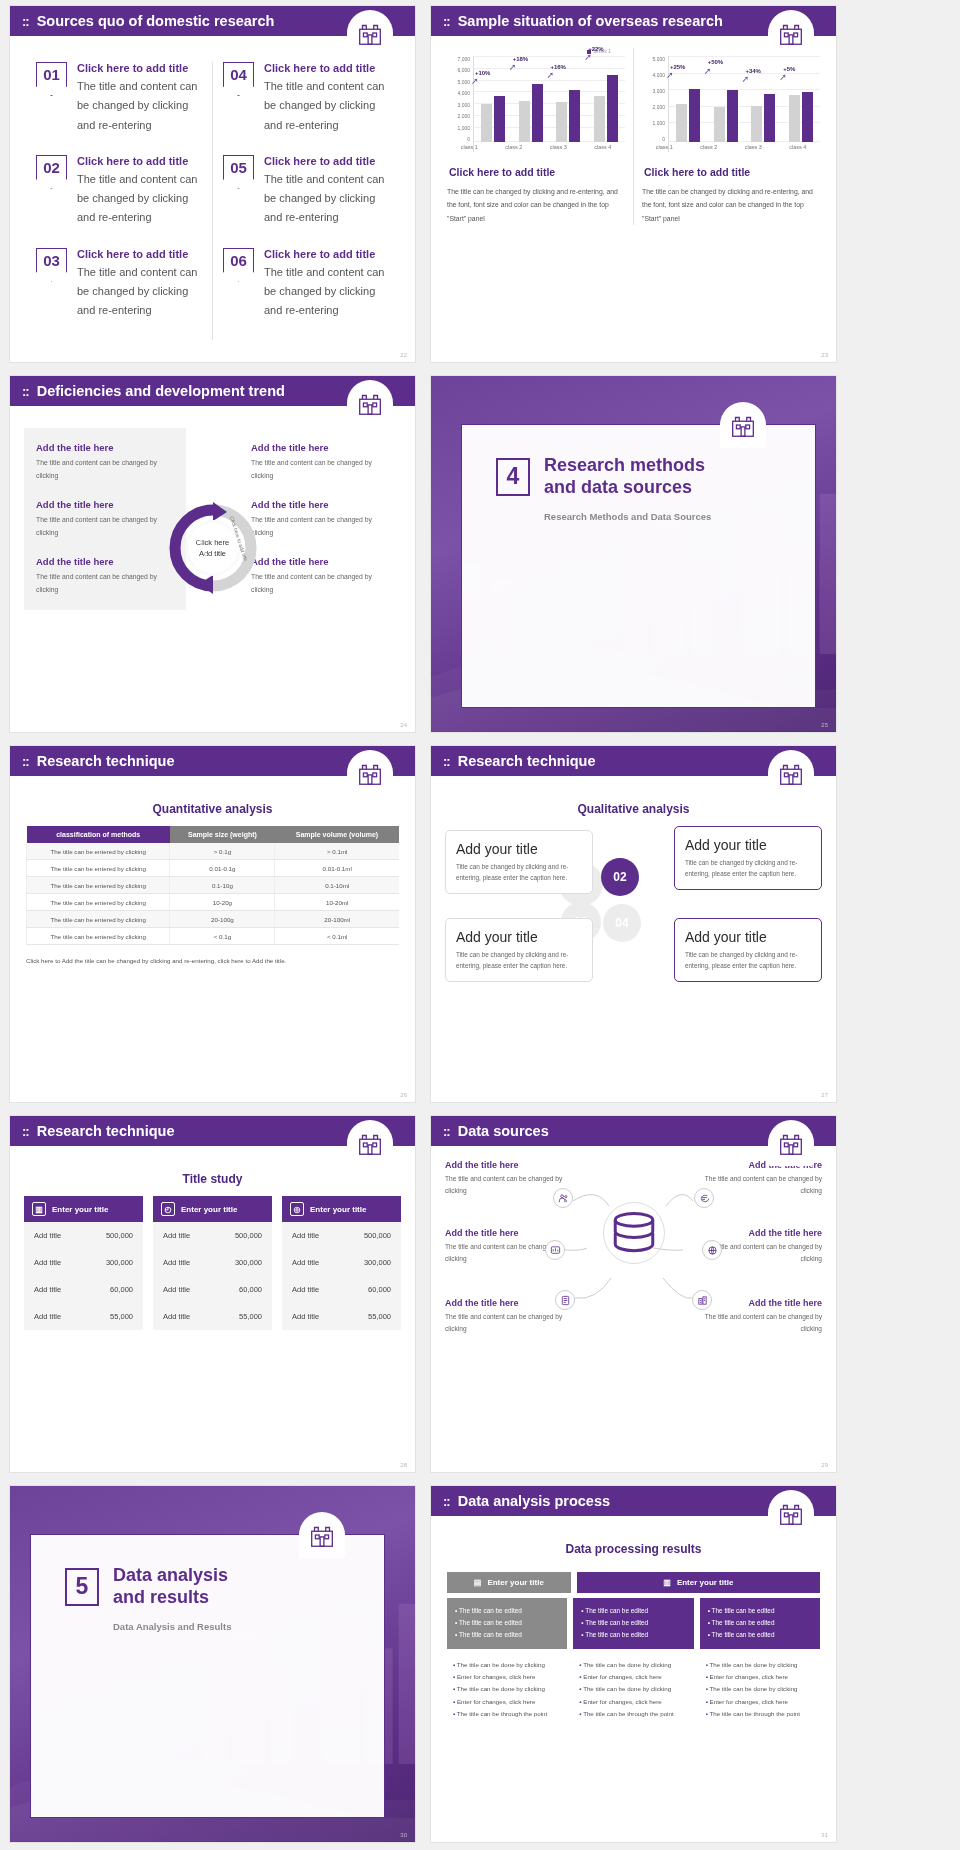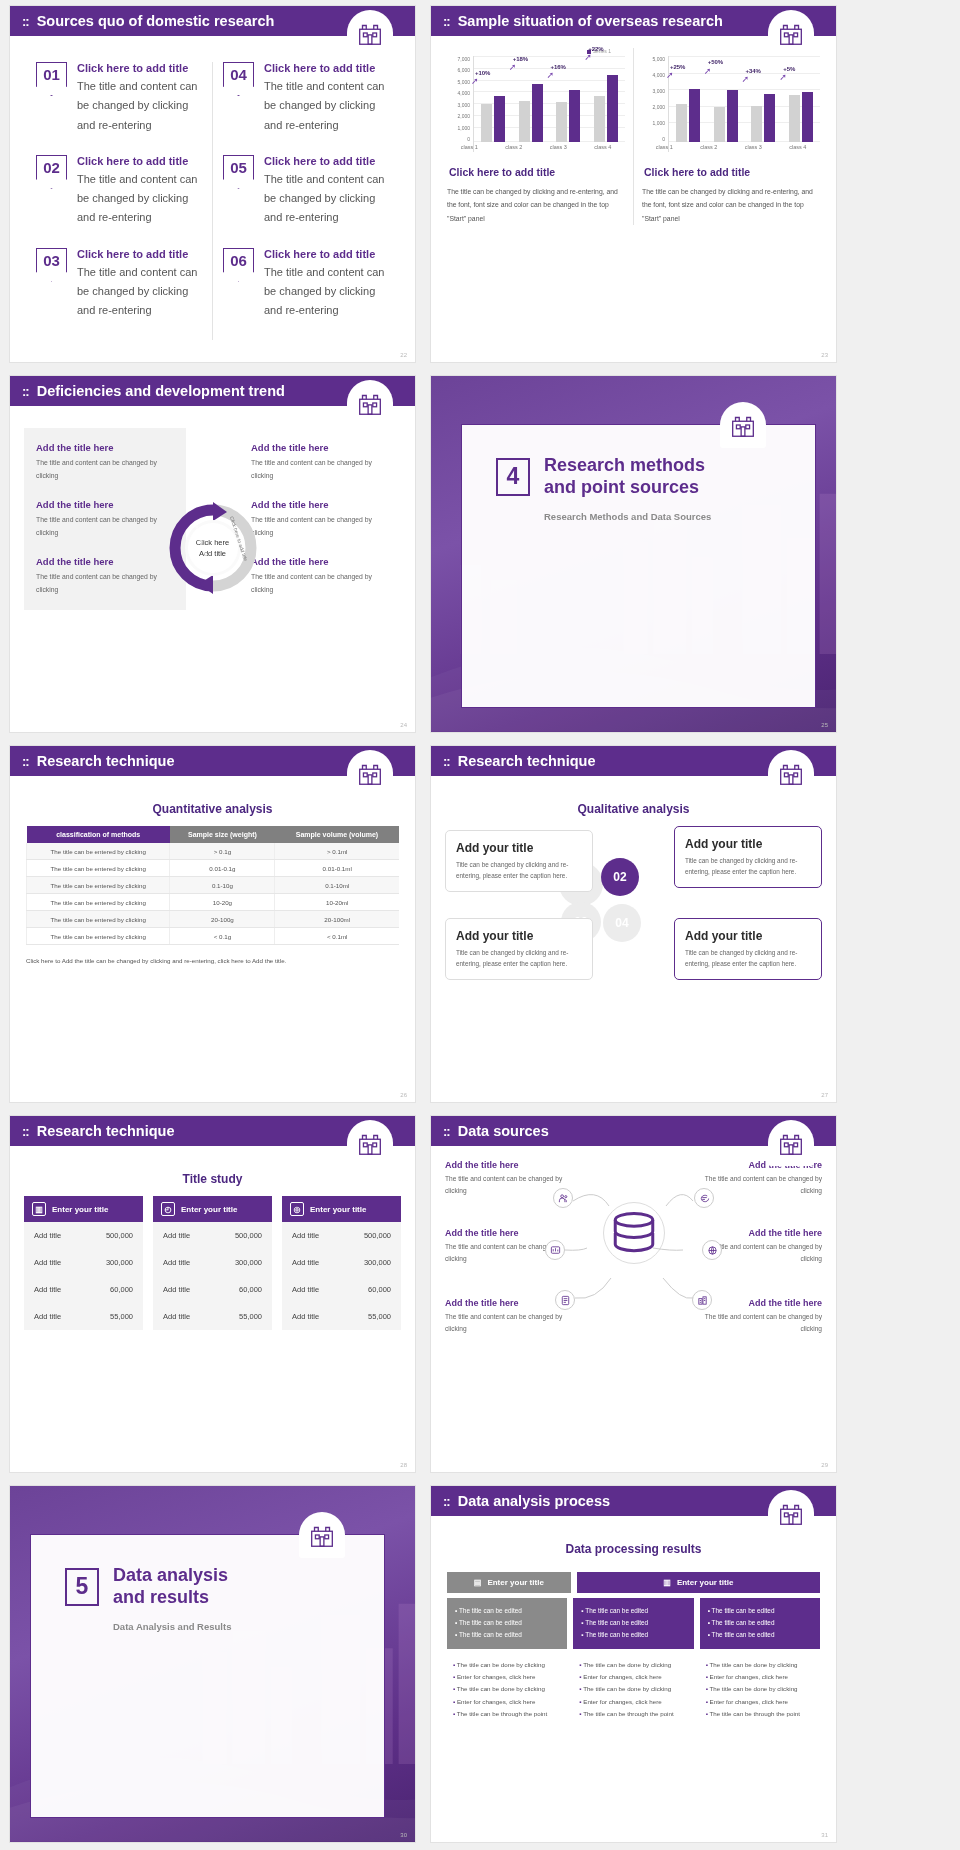--- a/index.html
+++ b/index.html
@@ -129,21 +129,21 @@
   }
   table.qt tr:nth-child(even) td { background:#f7f7f7; }
   .tbl-note { font-size:6.2px; color:#555; margin:12px 16px 0; }
   
   .qwrap { position:relative; padding:8px 14px 0; height:178px;}
   .qcard {
     position:absolute; width:148px; border:1px solid #ddd; background:#fff;
     border-radius:5px; padding:10px 10px;
   }
   .qcard.p { border-color:#5d2d8c; }
-  .qct { font-weight:bold; font-size:12px; color:#2c2c2c; margin-bottom:4px;}
+  .qct { font-weight:normal; font-size:14px; color:#2c2c2c; margin-bottom:4px;}
   .qcd { font-size:6.4px; color:#666; line-height:1.75;}
   .qcirc { position:absolute; border-radius:50%; display:flex; align-items:center;
            justify-content:center; font-weight:bold; }
   
   .cases { display:flex; gap:10px; padding:0 14px; }
   .case { flex:1; background:#f4f4f4; }
   .casehd { background:#5d2d8c; color:#fff; display:flex; align-items:center;
             padding:6px 8px; font-size:8px; font-weight:bold; gap:6px;}
   .casehd .ic { width:14px;height:14px;border:1.2px solid #fff;border-radius:2px;
                 display:flex;align-items:center;justify-content:center;font-size:8px;}
@@ -461,21 +461,21 @@
     </svg>
     <svg class="wavebg" viewBox="0 0 400 120" preserveAspectRatio="none">
       <path d="M0 80 Q100 40 200 75 T400 60 L400 120 L0 120Z" fill="#ffffff" opacity=".08"></path>
       <path d="M0 95 Q110 60 210 90 T400 80 L400 120 L0 120Z" fill="#ffffff" opacity=".10"></path>
     </svg>
     <div class="seccard">
       <div class="secrow">
         <div class="secnum">4</div>
         <div class="sectitle">
           <div>Research methods</div>
-            <div>and point sources</div>
+            <div>and data sources</div>
         </div>
       </div>
       <div class="secsub">Research Methods and Data Sources</div>
     </div>
     <div class="badge" style="top:26px;right:70px;">
       <svg viewBox="0 0 32 32" fill="none" stroke="#5d2d8c" stroke-width="1.4">
         <rect x="5" y="12" width="22" height="16"></rect>
           <path d="M8 12V8h4v4M20 12V8h4v4"></path>
         <rect x="9" y="16" width="4" height="4"></rect>
           <rect x="19" y="16" width="4" height="4"></rect>

